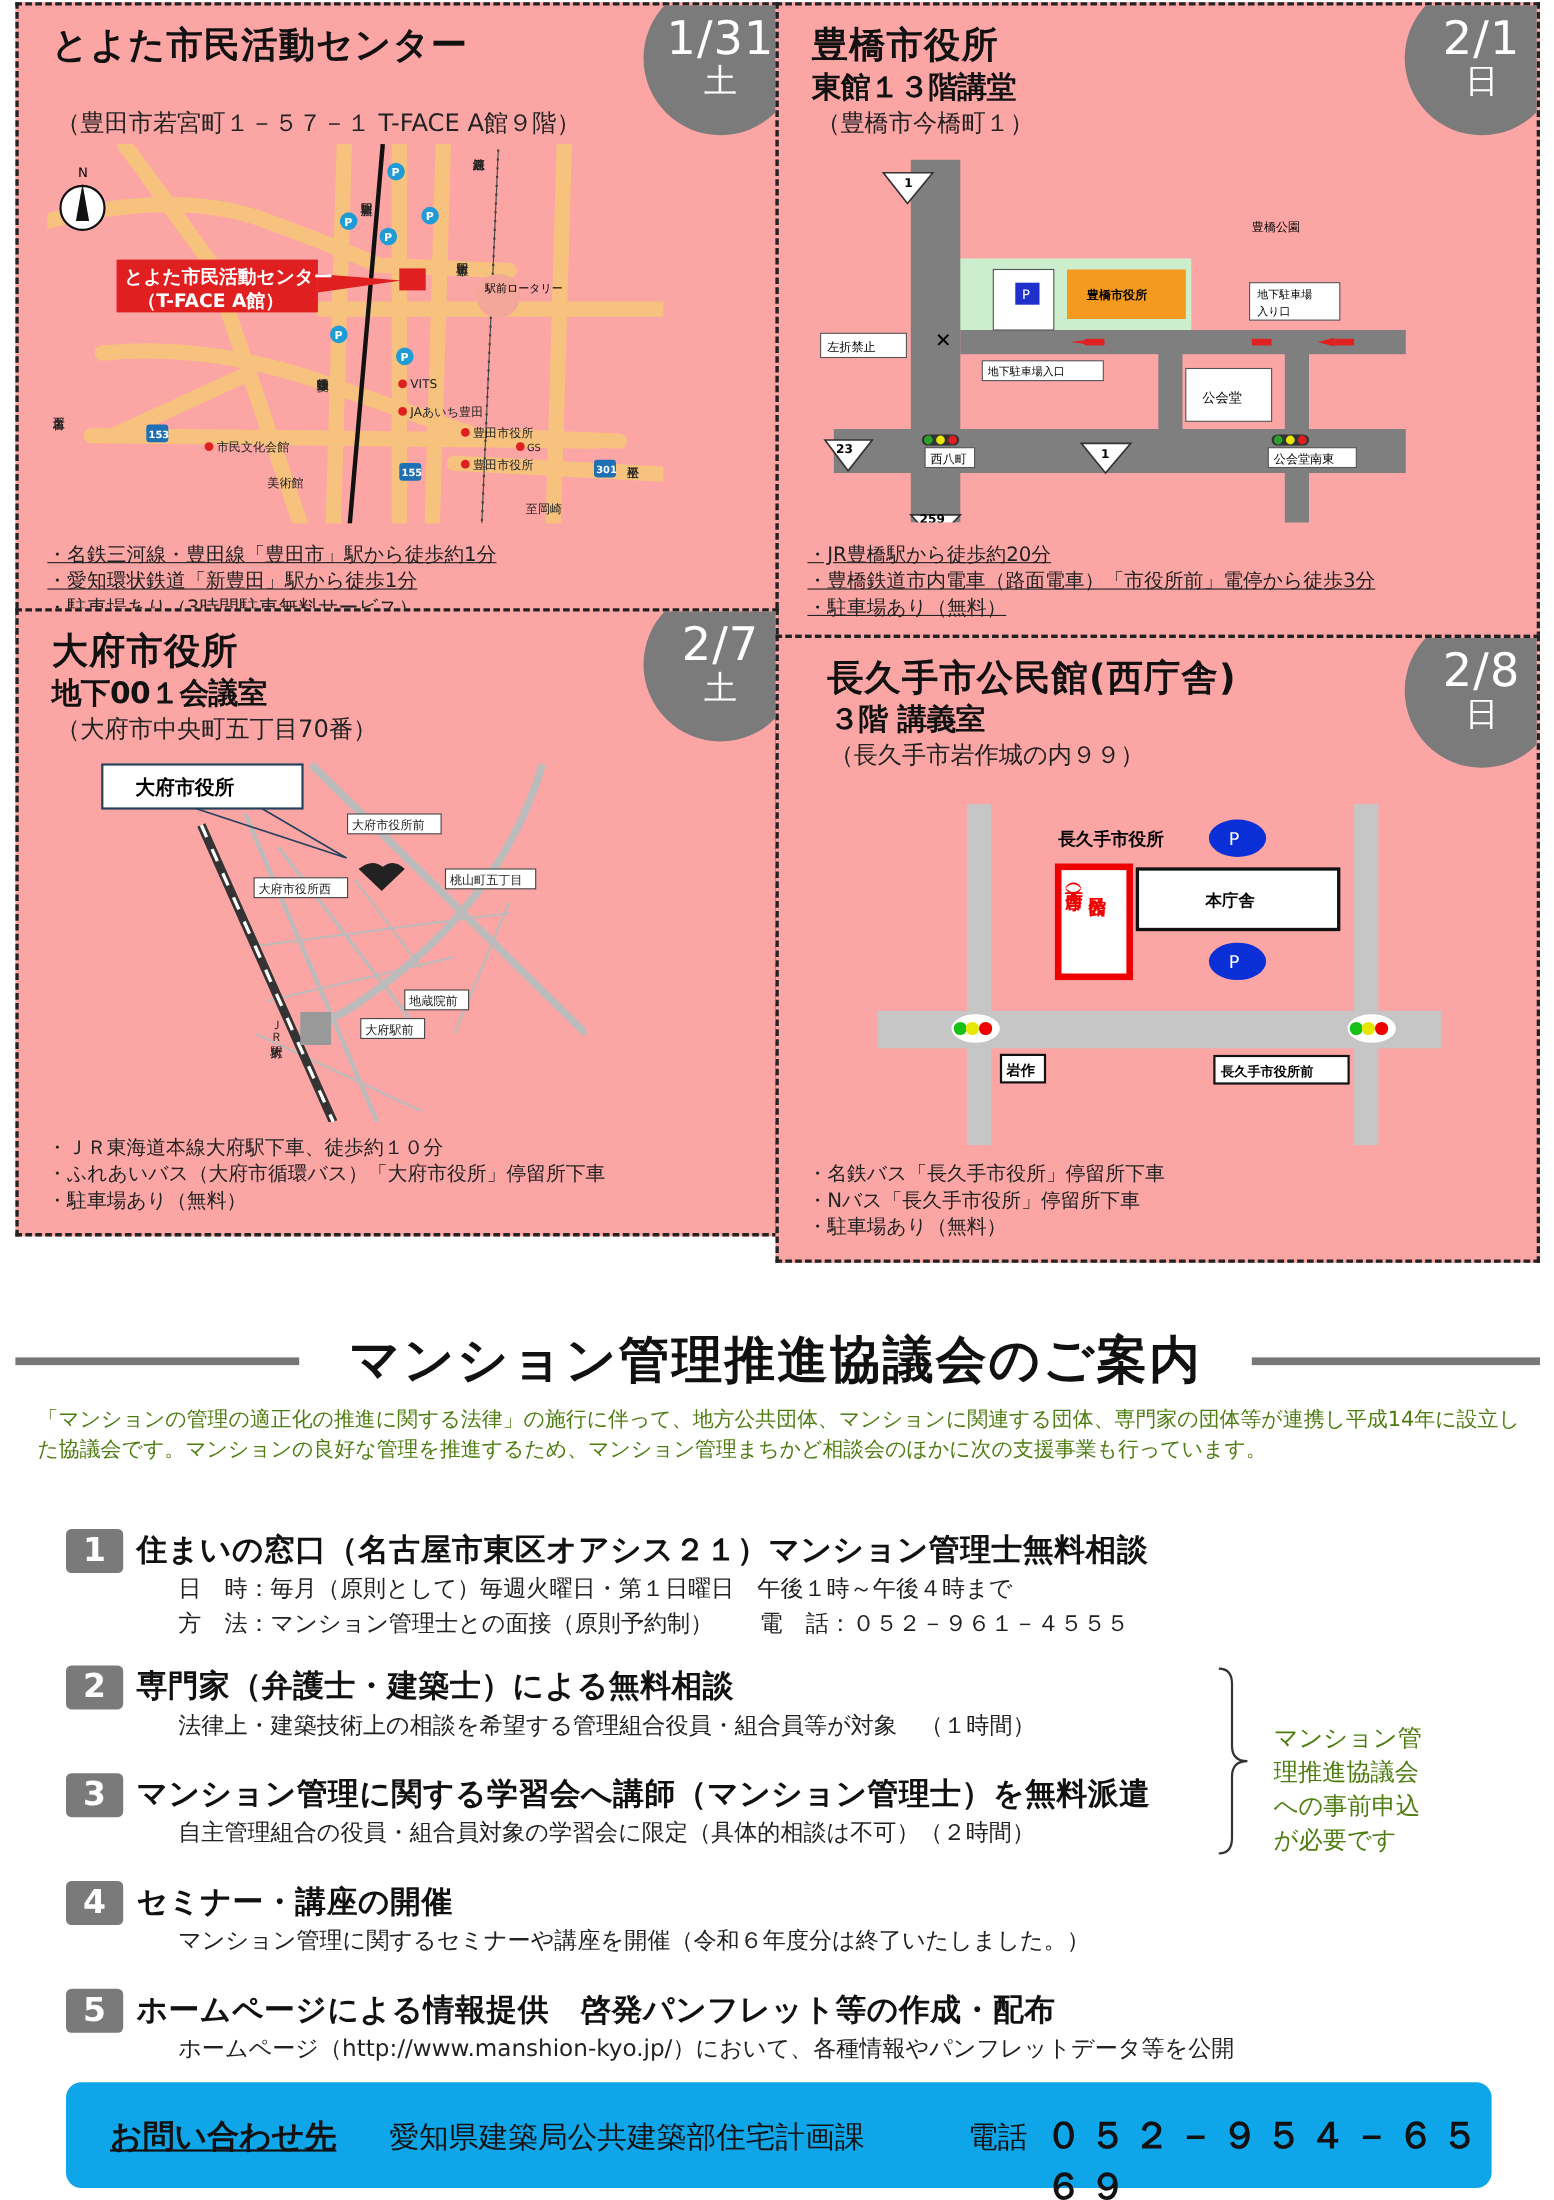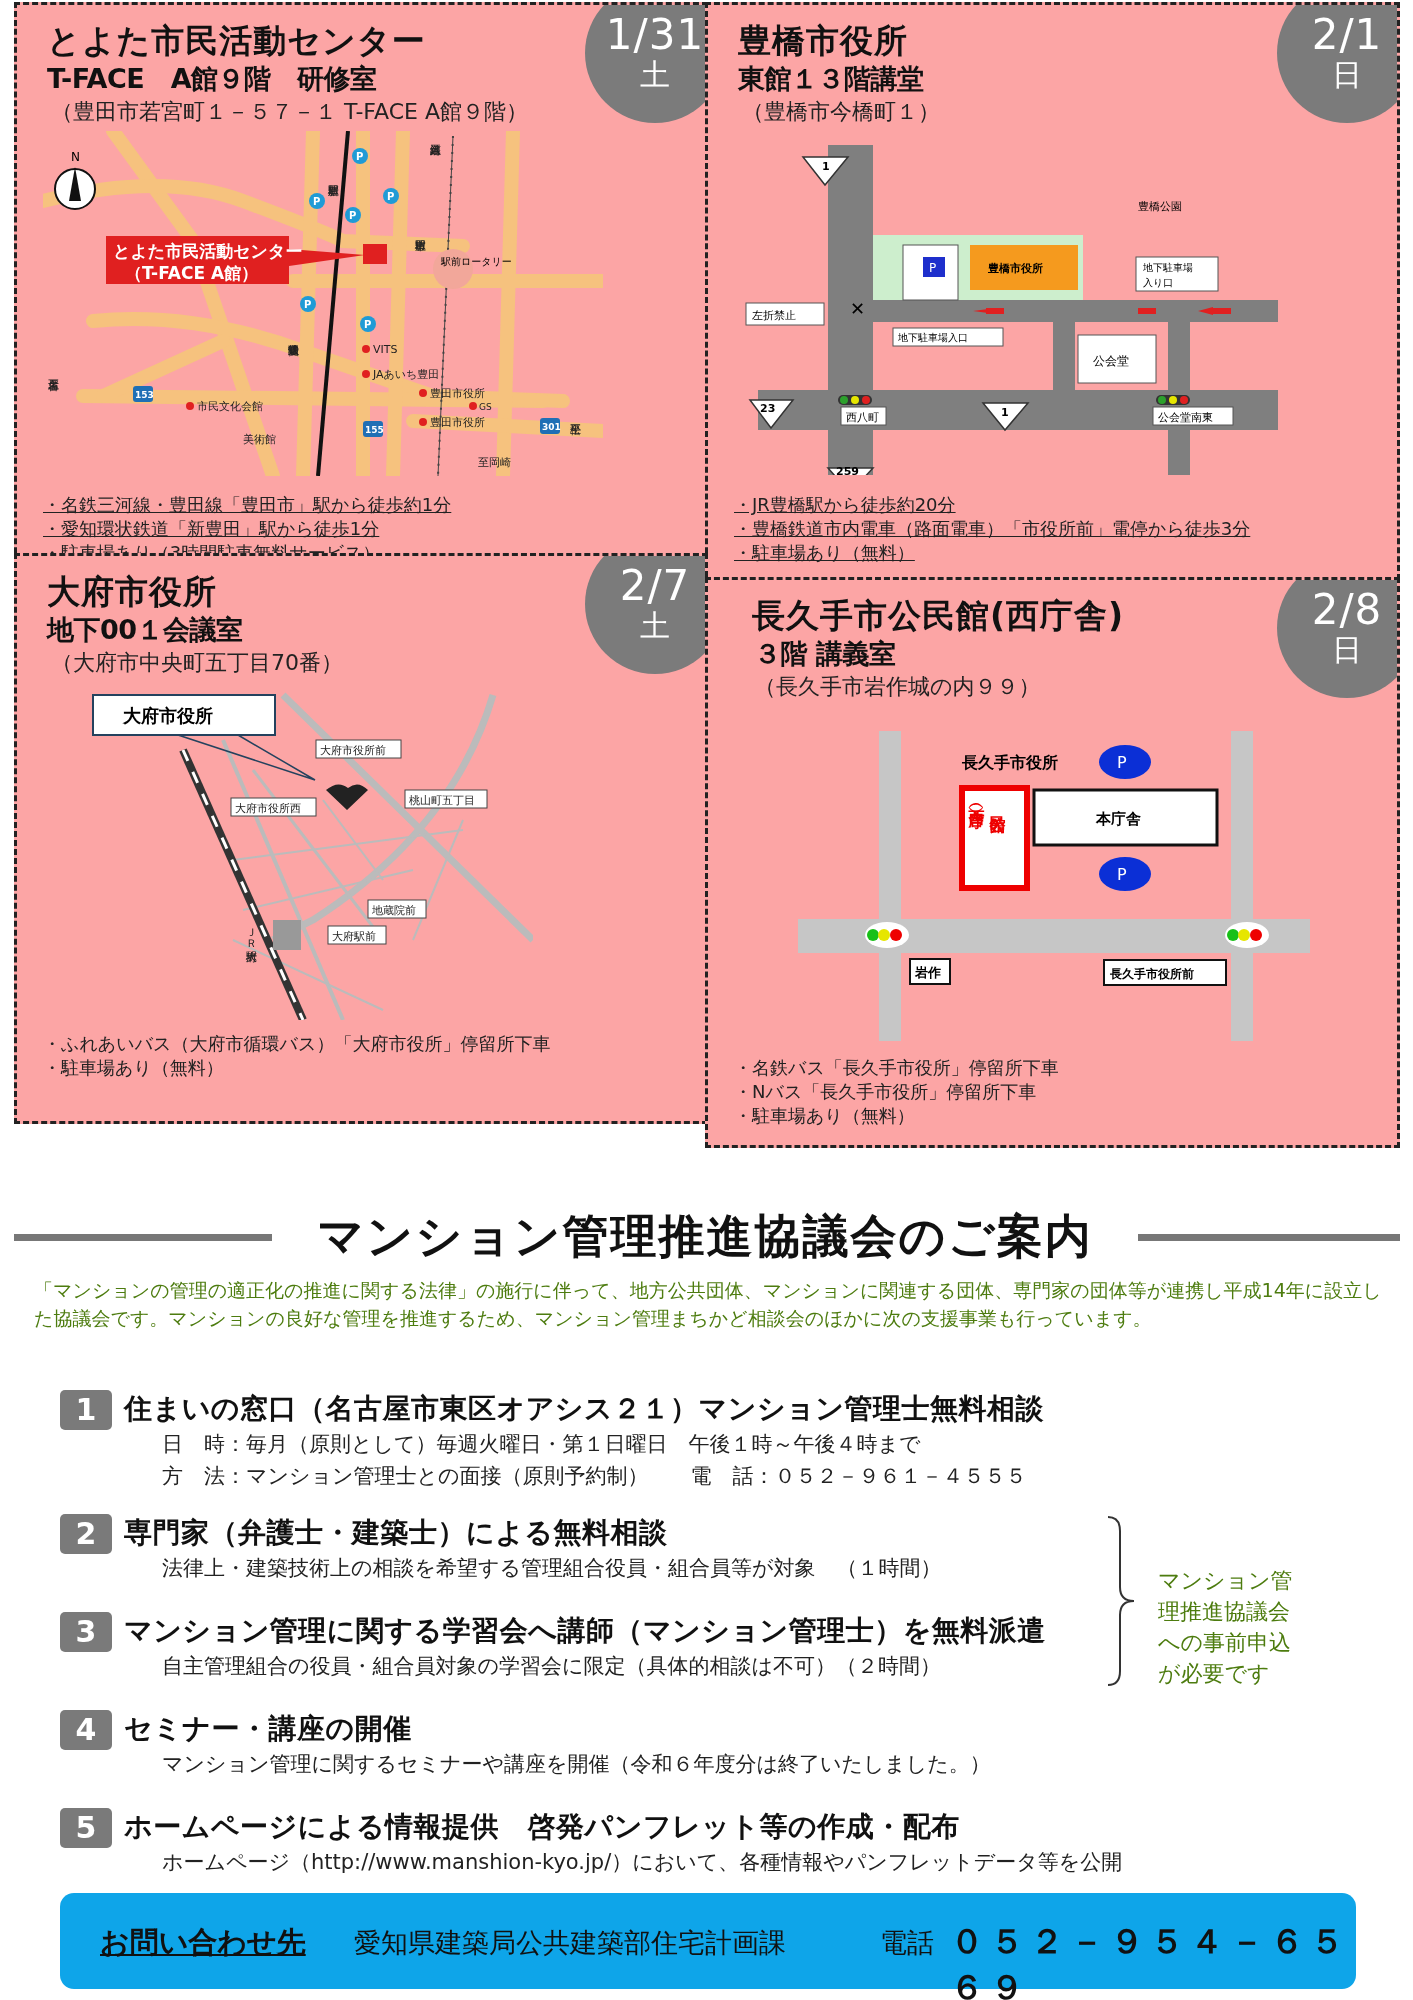--- a/index.html
+++ b/index.html
@@ -71,21 +71,20 @@
   .contact .tel-label { position: absolute; left: 820px; top: 32px; font-size: 27px; }
   .contact .tel { position: absolute; left: 890px; top: 26px; font-size: 34px; font-weight: bold; letter-spacing: 6px; }
 </style>
 </head>
 <body>
 
 <div class="venue-grid">
 
   <div class="venue v1">
     <div class="venue-title">とよた市民活動センター</div>
-    <div class="venue-room">T-FACE　A館９階　研修室</div>
     <div class="venue-addr">（豊田市若宮町１－５７－１ T-FACE A館９階）</div>
     <div class="date-badge">
       <span class="d">1/31</span>
       <span class="w">土</span>
     </div>
     <div class="map">
       <svg width="560" height="345" viewBox="0 0 560 345" font-family="DejaVu Sans, sans-serif">
         <g stroke="#f6c27e" stroke-width="14" fill="none" stroke-linecap="round">
           <path d="M70 0 L150 110 L230 345"></path>
           <path d="M0 70 Q120 40 200 70 T300 110 L420 115"></path>
@@ -278,20 +277,21 @@
             <text x="326" y="124">桃山町五丁目</text>
           <rect x="285" y="220" width="58" height="18" fill="#fff" stroke="#444"></rect>
             <text x="289" y="234">地蔵院前</text>
           <rect x="245" y="246" width="58" height="18" fill="#fff" stroke="#444"></rect>
             <text x="249" y="260">大府駅前</text>
           <text x="168" y="240" writing-mode="tb">ＪＲ大府駅</text>
         </g>
       </svg>
     </div>
     <div class="access">
+      <div>・ＪＲ東海道本線大府駅下車、徒歩約１０分</div>
       <div>・ふれあいバス（大府市循環バス）「大府市役所」停留所下車</div>
       <div>・駐車場あり（無料）</div>
     </div>
   </div>
 
   <div class="venue v4">
     <div class="venue-title" style="left:44px;">長久手市公民館(西庁舎)</div>
     <div class="venue-room" style="left:46px;">３階 講義室</div>
     <div class="venue-addr" style="left:46px;">（長久手市岩作城の内９９）</div>
     <div class="date-badge">

